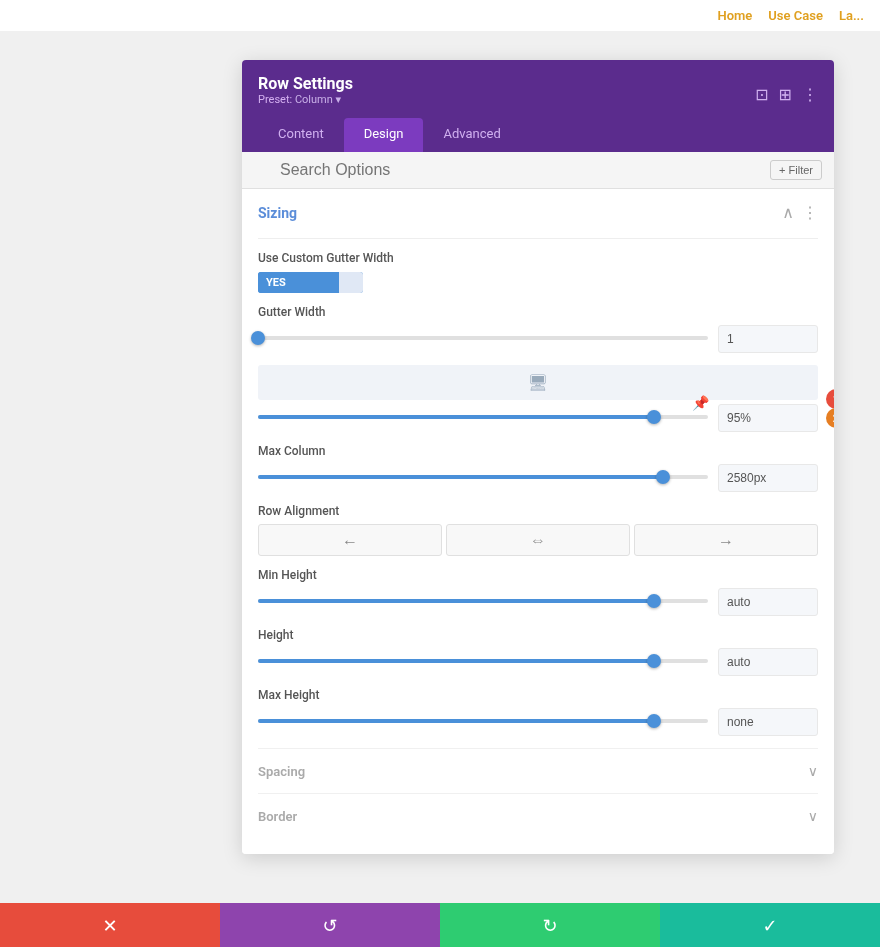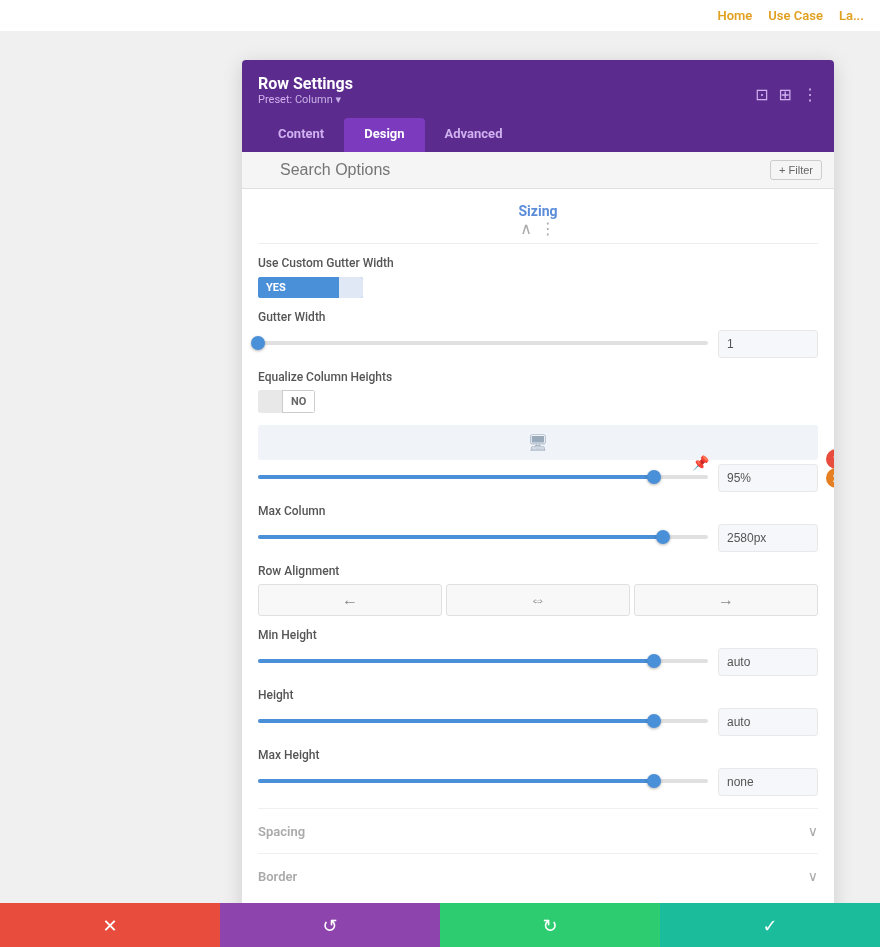--- a/index.html
+++ b/index.html
@@ -79,21 +79,21 @@
     }
 
     
     .tabs {
       display: flex;
       gap: 0;
     }
     .tab {
       padding: 8px 20px;
       font-size: 13px;
-      font-weight: 700;
+      font-weight: 400;
       color: #d0b0f0;
       cursor: pointer;
       border-bottom: 3px solid transparent;
     }
     .tab.active {
       background: #7c3bbf;
       color: #fff;
       border-radius: 4px 4px 0 0;
     }
 
@@ -134,23 +134,22 @@
       max-height: 760px;
       overflow-y: auto;
       background: #fff;
     }
 
     
     .section-header {
       display: flex;
       align-items: center;
       justify-content: space-between;
-      padding: 14px 0 5px;
+      padding: 14px 0 16px;
       border-bottom: 1px solid #eee;
-      flex-direction: column;
     }
     .section-title {
       font-size: 14px;
       font-weight: 700;
       color: #5b8dd9;
     }
     .section-controls {
       display: flex;
       gap: 8px;
       align-items: center;
@@ -411,27 +410,20 @@
         <div class="slider-container">
           <div class="slider-track">
             <div class="slider-fill" style="width:0%"></div>
             <div class="slider-thumb" style="left:0%"></div>
           </div>
         </div>
         <input class="slider-value-input" type="text" value="1" style="">
       </div>
     </div>
 
-    <div class="field-row">
-      <div class="field-label">Equalize Column Heights</div>
-      <div class="toggle-no">
-        <span class="yes-part" style="padding:4px 10px; width:24px;">&nbsp;</span>
-        <span class="no-part">NO</span>
-      </div>
-    </div>
 
     <div class="field-row" style="position:relative;">
 
       <div class="device-row">
         <span class="device-icon">🖥</span>
       </div>
 
       <div style="display:flex; align-items:center; gap:10px; position:relative;">
         <div class="slider-container">
           <div class="slider-track">

